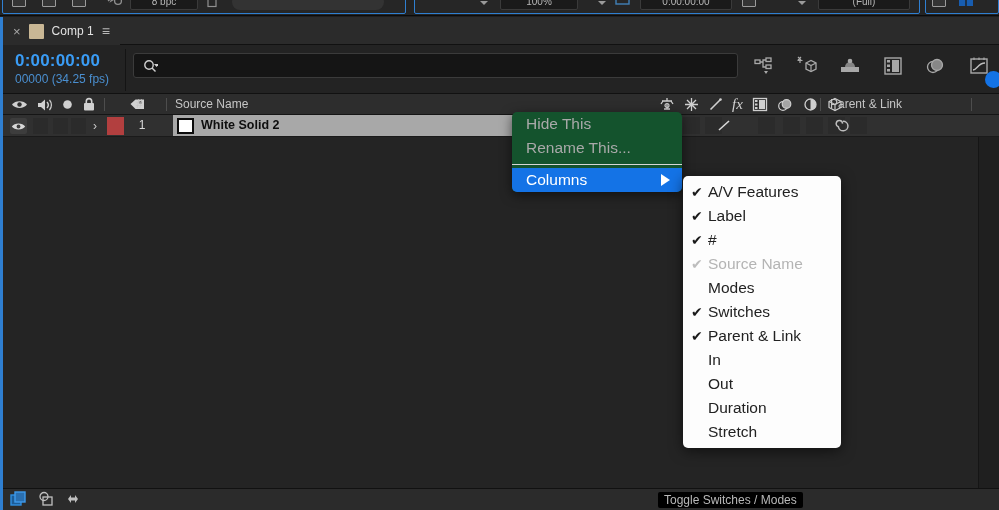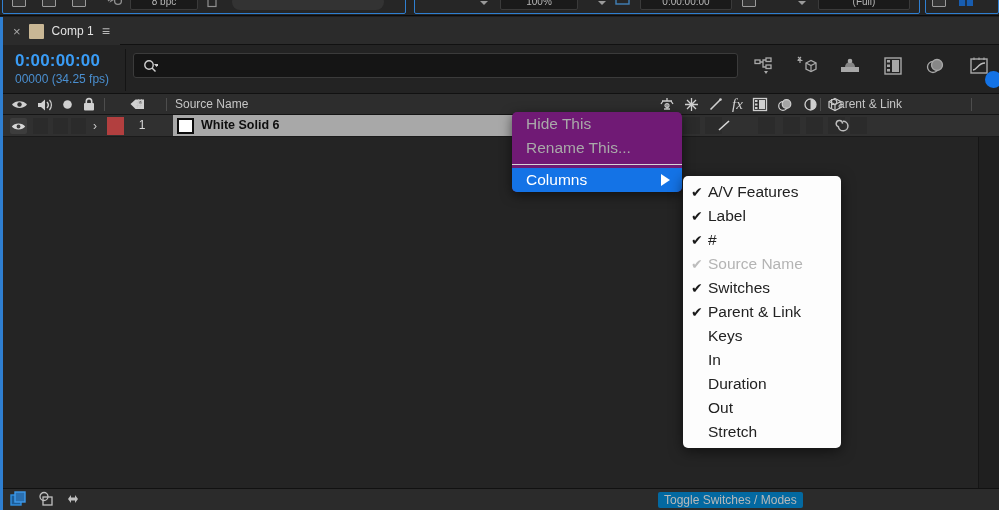--- a/index.html
+++ b/index.html
@@ -109,26 +109,26 @@
     background:#242424; }
   .body-right{ position:absolute; left:975px; top:120px; width:21px; height:352px;
     background:#1f1f1f; border-left:1px solid #151515; }
 
   
   .bottombar{ position:absolute; left:0; bottom:0; width:996px; height:22px;
     background:#2b2b2b; border-top:1px solid #111; }
   .bb-icons{ position:absolute; left:7px; top:2px; display:flex; gap:11px;
     align-items:center; }
   .tgl{ position:absolute; left:655px; top:3px; height:16px; padding:0 6px;
-    background:#0369a1; color:#b9b9b9; font-size:12px; line-height:16px;
+    background:#000000; color:#b9b9b9; font-size:12px; line-height:16px;
     border-radius:2px; }
 
   
   .ctxmenu{ position:absolute; left:512px; top:112px; width:170px;
-    background:#701a75; border-radius:5px;
+    background:#14532d; border-radius:5px;
     box-shadow:0 3px 12px rgba(0,0,0,.55); overflow:hidden; }
   .ctxmenu .mi{ height:24px; line-height:24px; padding:0 14px;
     font-size:15.5px; color:#222; white-space:nowrap; }
   .ctxmenu .mi.disabled{ color:#a9a9a9; }
   .ctxmenu .mdiv{ height:1px; background:#d6d6d6; margin:4px 0 3px 0; }
   .ctxmenu .mi.sel{ background:#1473e6; color:#fff; position:relative;
     display:flex; align-items:center; justify-content:space-between; padding-right:12px; }
   .ctxmenu .mi.sel .arr{ width:0;height:0;
     border-top:6px solid transparent; border-bottom:6px solid transparent;
     border-left:9px solid #fff; }
@@ -393,21 +393,21 @@
           </svg>
       </div>
       <div class="lr-cell" style="left:30px"></div>
       <div class="lr-cell" style="left:50px"></div>
       <div class="lr-cell" style="left:68px"></div>
       <div class="lr-arrow">›</div>
       <div class="lr-label"></div>
       <div class="lr-num">1</div>
       <div class="lr-sel"></div>
       <div class="lr-swatch"></div>
-      <div class="lr-name">White Solid 6</div>
+      <div class="lr-name">White Solid 2</div>
 
       <div class="lr-switches">
         <div class="sw-box" style="left:20px"></div>
         <div class="sw-box" style="left:40px"></div>
         <div class="sw-box" style="left:62px"></div>
         <div class="sw-slash">
           <svg width="16" height="15" viewBox="0 0 16 15">
               <line x1="3" y1="12" x2="13" y2="3" stroke="#d8d8d8" stroke-width="1.6"></line>
             </svg>
         </div>
@@ -474,42 +474,42 @@
     </div>
     <div class="si">
       <span class="ck">✔</span>
       <span>#</span>
     </div>
     <div class="si disabled">
       <span class="ck">✔</span>
       <span>Source Name</span>
     </div>
     <div class="si">
+      <span class="ck empty">✔</span>
+      <span>Modes</span>
+    </div>
+    <div class="si">
       <span class="ck">✔</span>
       <span>Switches</span>
     </div>
     <div class="si">
       <span class="ck">✔</span>
       <span>Parent &amp; Link</span>
     </div>
     <div class="si">
       <span class="ck empty">✔</span>
-      <span>Keys</span>
+      <span>In</span>
     </div>
     <div class="si">
       <span class="ck empty">✔</span>
-      <span>In</span>
+      <span>Out</span>
     </div>
     <div class="si">
       <span class="ck empty">✔</span>
       <span>Duration</span>
     </div>
     <div class="si">
       <span class="ck empty">✔</span>
-      <span>Out</span>
-    </div>
-    <div class="si">
-      <span class="ck empty">✔</span>
       <span>Stretch</span>
     </div>
   </div>
 
 </div>
 
 </body></html>

